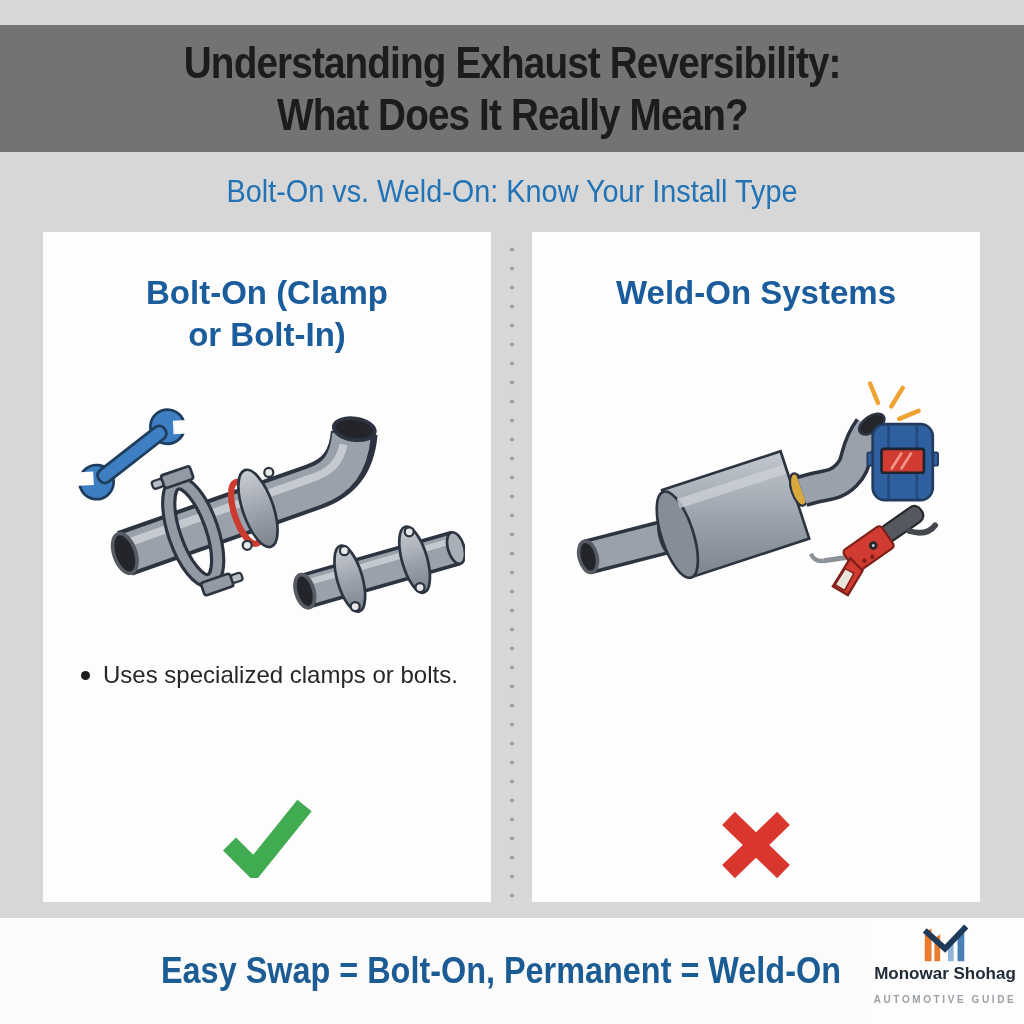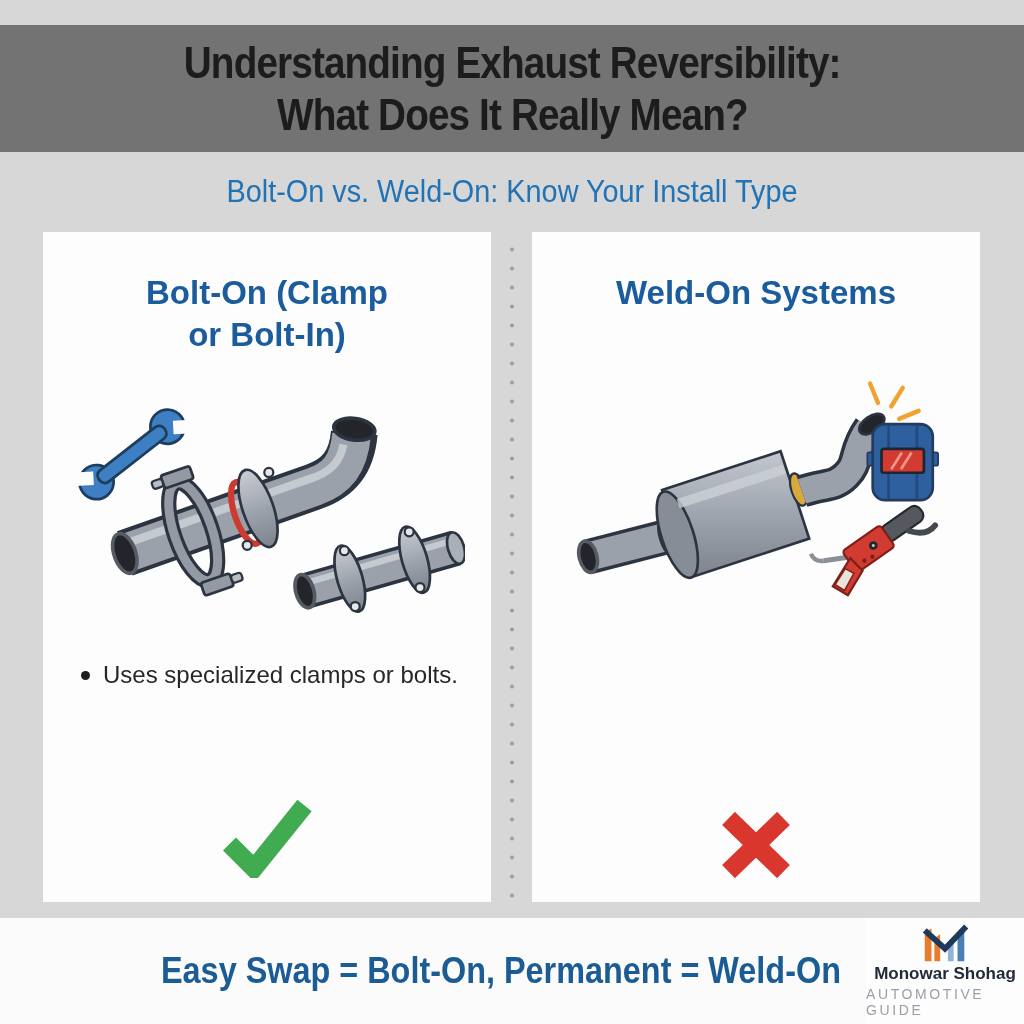--- a/index.html
+++ b/index.html
@@ -37,21 +37,21 @@
     width:9px; height:9px; border-radius:50%; background:#1e1e1e; }
   .verdict { margin-top:auto; align-self:center; margin-bottom:6px; }
 
   
   .footer-band { position:absolute; top:918px; left:0; right:0; height:106px; background:#fbfbfb;
     display:flex; align-items:center; justify-content:center; }
   .footer-summary { font-weight:bold; font-size:36px; color:#1b5c94; transform:scaleX(.9) translateX(-12px); white-space:nowrap; }
   .brand-box { position:absolute; top:918px; right:0; width:158px; height:106px; background:#fdfdfd;
     display:flex; flex-direction:column; align-items:center; justify-content:flex-start; z-index:5; padding-top:4px; }
   .brand-name { font-weight:bold; font-size:17px; color:#222c38; margin-top:2px; }
-  .brand-tagline { font-size:14px; letter-spacing:2.6px; color:#9aa0a6; margin-top:2px; }
+  .brand-tagline { font-size:10px; letter-spacing:2.6px; color:#9aa0a6; margin-top:10px;font-weight:bold; }
 </style>
 </head>
 <body>
 
 <div class="page">
 
   <div class="title-band">
     <div class="page-title">Understanding Exhaust Reversibility:</div>
     <div class="page-title">What Does It Really Mean?</div>
   </div>

